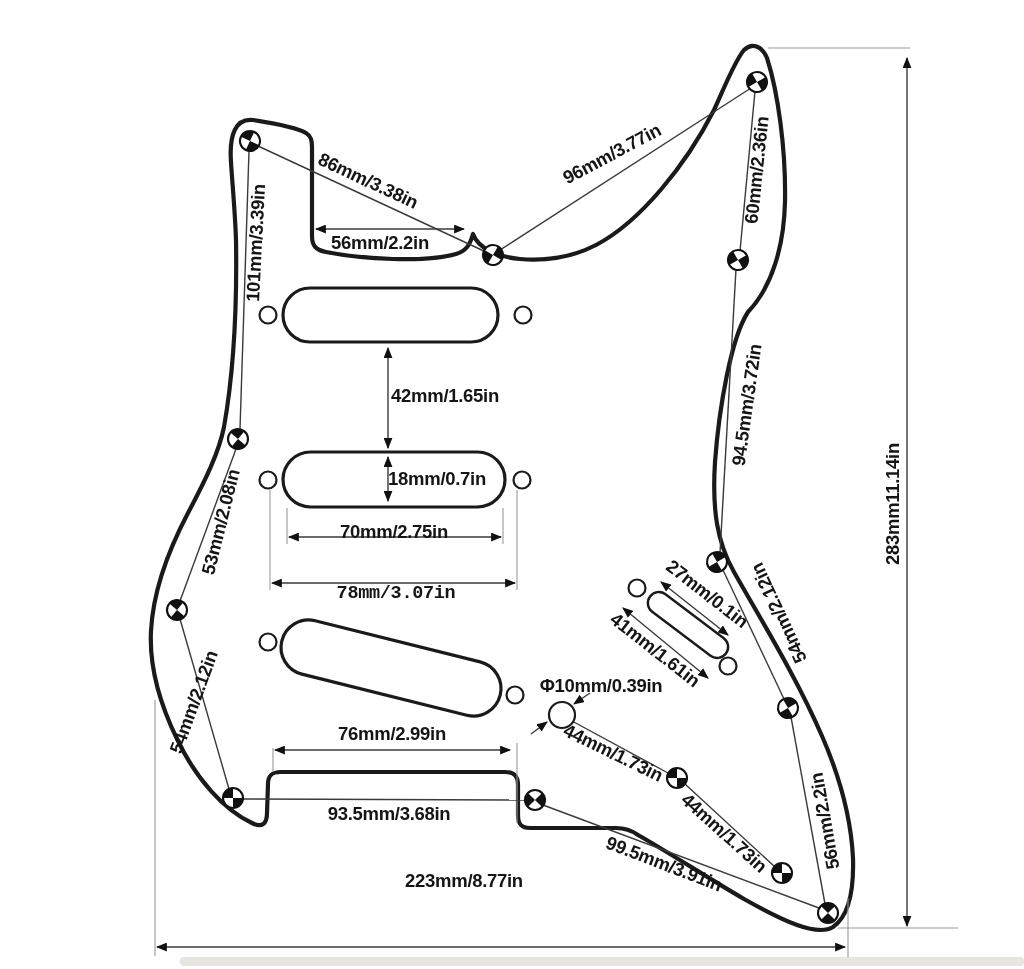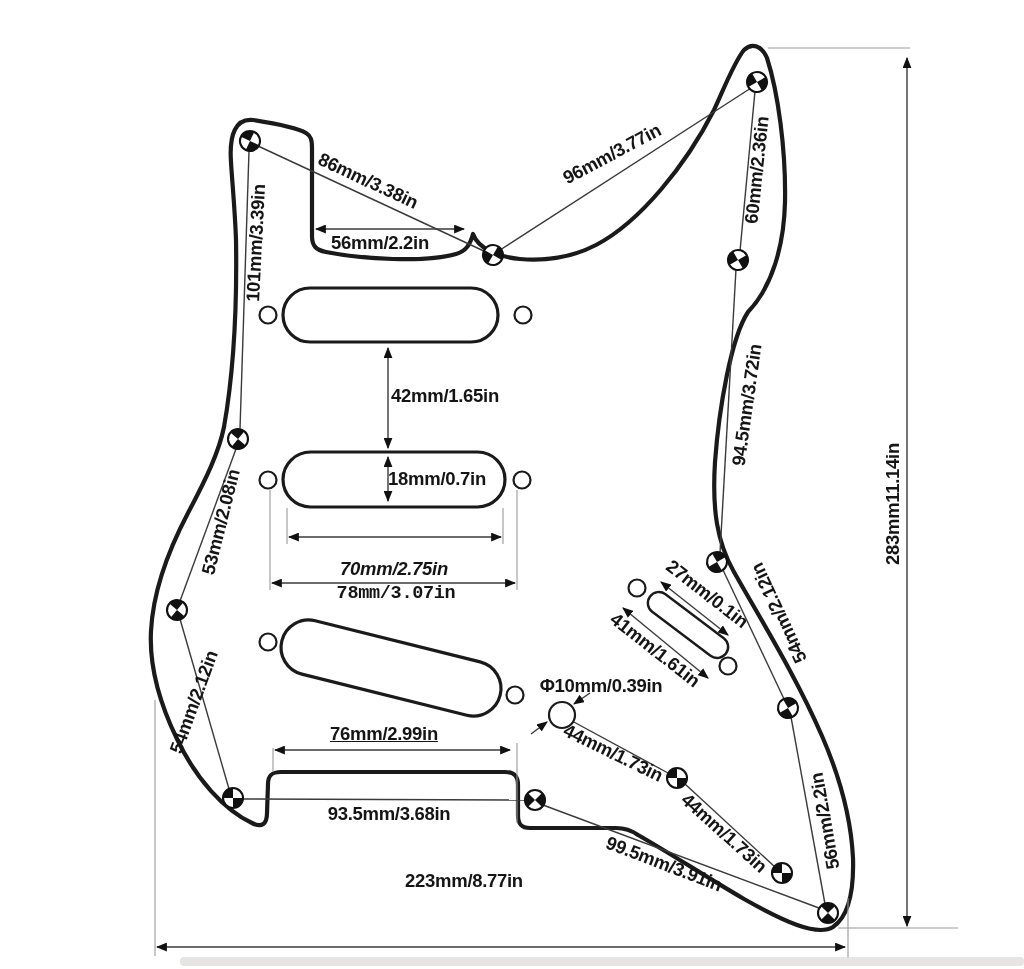--- a/index.html
+++ b/index.html
@@ -164,32 +164,32 @@
     </g>
   </svg>
 
   <div class="dim" style="left:368px;top:181px;transform:translate(-50%,-50%) rotate(25deg);">86mm/3.38in</div>
   <div class="dim" style="left:612px;top:154px;transform:translate(-50%,-50%) rotate(-28deg);">96mm/3.77in</div>
   <div class="dim" style="left:757px;top:170px;transform:translate(-50%,-50%) rotate(-84deg);">60mm/2.36in</div>
   <div class="dim" style="left:256px;top:243px;transform:translate(-50%,-50%) rotate(-87deg);">101mm/3.39in</div>
   <div class="dim" style="left:380px;top:243px;transform:translate(-50%,-50%);">56mm/2.2in</div>
   <div class="dim" style="left:445px;top:396px;transform:translate(-50%,-50%);text-align:right;">42mm/1.65in</div>
   <div class="dim" style="left:437px;top:479px;transform:translate(-50%,-50%);">18mm/0.7in</div>
-  <div class="dim" style="left:394px;top:569px;transform:translate(-50%,-50%);font-style:italic;">70mm/2.75in</div>
+  <div class="dim" style="left:394px;top:532px;transform:translate(-50%,-50%);">70mm/2.75in</div>
   <div class="dim" style="left:396px;top:593px;transform:translate(-50%,-50%);font-family:Liberation Mono, monospace;">78mm/3.07in</div>
   <div class="dim" style="left:221px;top:522px;transform:translate(-50%,-50%) rotate(-76deg);">53mm/2.08in</div>
   <div class="dim" style="left:194px;top:702px;transform:translate(-50%,-50%) rotate(-70deg);">54mm/2.12in</div>
   <div class="dim" style="left:747px;top:405px;transform:translate(-50%,-50%) rotate(-82deg);">94.5mm/3.72in</div>
   <div class="dim" style="left:893px;top:504px;transform:translate(-50%,-50%) rotate(-90deg);">283mm11.14in</div>
   <div class="dim" style="left:707px;top:594px;transform:translate(-50%,-50%) rotate(38deg);">27mm/0.1in</div>
   <div class="dim" style="left:655px;top:650px;transform:translate(-50%,-50%) rotate(38deg);">41mm/1.61in</div>
   <div class="dim" style="left:779px;top:613px;transform:translate(-50%,-50%) rotate(-115deg);">54mm/2.12in</div>
   <div class="dim" style="left:601px;top:686px;transform:translate(-50%,-50%);">Φ10mm/0.39in</div>
   <div class="dim" style="left:613px;top:753px;transform:translate(-50%,-50%) rotate(26deg);">44mm/1.73in</div>
   <div class="dim" style="left:724px;top:833px;transform:translate(-50%,-50%) rotate(42deg);">44mm/1.73in</div>
   <div class="dim" style="left:664px;top:864px;transform:translate(-50%,-50%) rotate(21deg);">99.5mm/3.91in</div>
   <div class="dim" style="left:825px;top:821px;transform:translate(-50%,-50%) rotate(-100deg);">56mm/2.2in</div>
-  <div class="dim" style="left:384px;top:734px;transform:translate(-50%,-50%);text-decoration:underline;">76mm/2.99in</div>
+  <div class="dim" style="left:392px;top:734px;transform:translate(-50%,-50%);">76mm/2.99in</div>
   <div class="dim" style="left:389px;top:814px;transform:translate(-50%,-50%);text-align:center;">93.5mm/3.68in</div>
   <div class="dim" style="left:464px;top:881px;transform:translate(-50%,-50%);">223mm/8.77in</div>
 
   <div class="scan-strip"></div>
 </div>
 
 </body></html>

